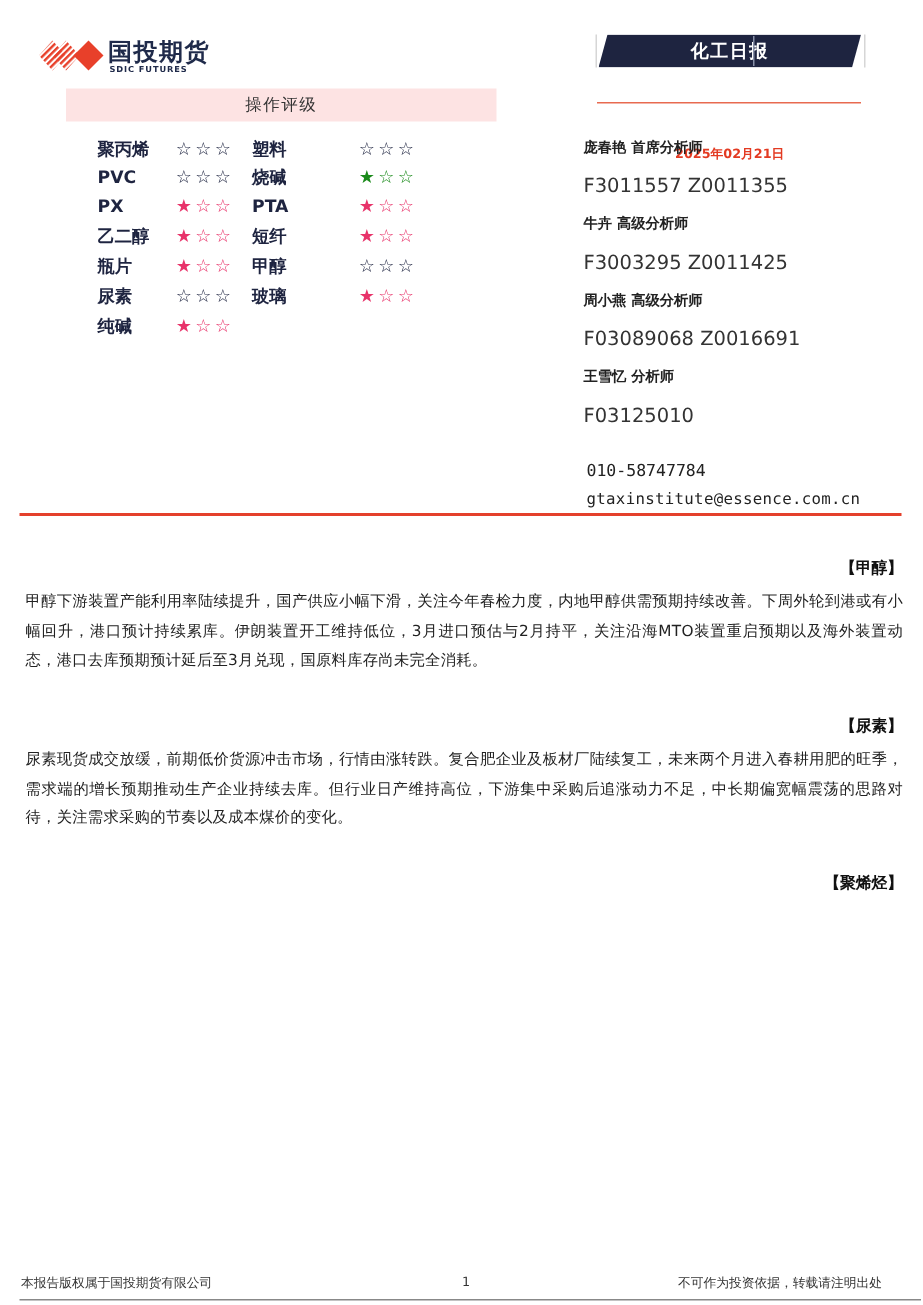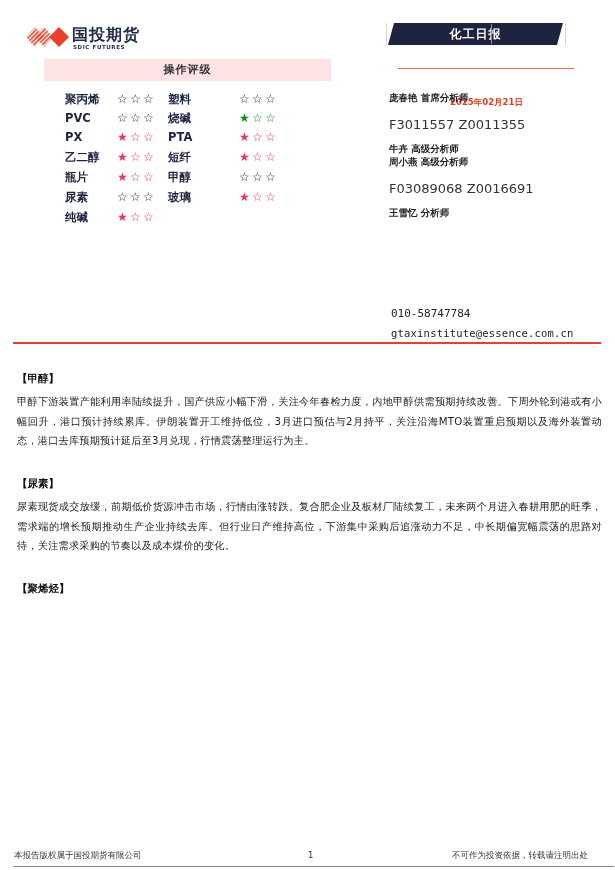--- a/index.html
+++ b/index.html
@@ -9,54 +9,54 @@
   }
   .abs { position: absolute; }
 
   
   .logo { left: 26px; top: 24px; width: 120px; height: 28px; }
   .logo-mark { position: absolute; left: 0; top: 2px; width: 44px; height: 22px; }
   .logo-cn { position: absolute; left: 46px; top: 1px; font-size: 16px; font-weight: bold; color: #1f2a4a; letter-spacing: 1px; }
   .logo-en { position: absolute; left: 47px; top: 20px; font-size: 5.5px; font-weight: bold; color: #1f2a4a; letter-spacing: 0.6px; }
 
   
-  .banner { left: 388px; top: 23px; width: 175px; height: 22px; }
+  .banner { left: 399px; top: 23px; width: 175px; height: 22px; }
   .banner-bg {
     position: absolute; left: 0; top: 0; width: 175px; height: 22px; background: #1e2440;
     clip-path: polygon(6px 0, 175px 0, 169px 22px, 0 22px);
   }
   .banner-text { position: absolute; left: 0; top: 3px; width: 175px; text-align: center; color: #fff; font-size: 12px; font-weight: bold; letter-spacing: 1px; }
   .banner-divider { position: absolute; left: 103px; top: 1px; width: 1px; height: 20px; background: #8890a8; }
   .banner-edge { position: absolute; left: 177px; top: 0; width: 1px; height: 22px; background: #d6d6d6; }
   .banner-edge-l { position: absolute; left: -2px; top: 0; width: 1px; height: 22px; background: #d6d6d6; }
 
   .date { left: 399px; top: 56px; width: 175px; text-align: center; color: #e33a22; font-size: 8.5px; font-weight: bold; margin-top: 41px; }
   .date-rule { left: 398px; top: 68px; width: 176px; height: 1px; background: #e86a50; }
 
   
   .rating-head { left: 44px; top: 59px; width: 287px; height: 22px; background: #fde3e3; }
-  .rating-head span { display: block; text-align: center; font-size: 11px; font-weight: bold; line-height: 22px; color: #333; letter-spacing: 1px; }
+  .rating-head span { display: block; text-align: center; font-size: 11px; font-weight: normal; line-height: 22px; color: #333; letter-spacing: 1px; }
   .rating-row { position: absolute; left: 44px; height: 18px; width: 290px; font-size: 11.5px; }
   .r-name { position: absolute; left: 2px; top: 0; font-weight: bold; color: #1e2440; margin-left: 19px; }
   .r-stars { position: absolute; left: 72px; top: 0; font-size: 12px; letter-spacing: 0px; }
   .r-name2 { position: absolute; left: 124px; top: 0; font-weight: bold; color: #1e2440; }
   .r-stars2 { position: absolute; left: 194px; top: 0; font-size: 12px; }
   .star { display: inline-block; width: 13px; text-align: center; }
 
   
   .analysts { left: 389px; top: 92px; width: 220px; }
   .an-name { font-size: 9.5px; font-weight: bold; color: #222; height: 13px; }
   .an-id { font-size: 13px; color: #333; height: 13px; margin-top: 12px; margin-bottom: 13px; }
   .phone { left: 391px; top: 307px; font-size: 11px; color: #222; font-family: "DejaVu Sans Mono", monospace; }
   .email { left: 391px; top: 327px; font-size: 10.5px; color: #222; font-family: "DejaVu Sans Mono", monospace; letter-spacing: 0.2px; }
   .main-rule { left: 13px; top: 342px; width: 588px; height: 2px; background: #e4402c; }
 
   
   .section { position: absolute; left: 17px; width: 585px; }
-  .sec-title { font-size: 10.5px; font-weight: bold; color: #111; margin-bottom: 6px; }
+  .sec-title { font-size: 10.5px; font-weight: bold; color: #111; margin-bottom: 6px; text-align: right; }
   .sec-body { font-size: 10.2px; line-height: 19.5px; color: #222; text-align: justify; letter-spacing: 0.2px; }
 
   
   .footer-l { left: 14px; top: 850px; font-size: 8.5px; color: #333; }
   .footer-c { left: 308px; top: 850px; font-size: 8.5px; color: #333; }
   .footer-r { left: 452px; top: 850px; font-size: 8.5px; color: #333; }
   .footer-rule { left: 13px; top: 866px; width: 601px; height: 1px; background: #888; }
 </style>
 </head>
 <body>
@@ -133,36 +133,38 @@
   </div>
 </div>
 
 <div class="abs analysts">
   <div>
     <div class="an-name">庞春艳 首席分析师</div>
     <div class="an-id">F3011557 Z0011355</div>
   </div>
   <div>
     <div class="an-name">牛卉 高级分析师</div>
+    <div class="an-id">F3003295 Z0011425</div>
   </div>
   <div>
     <div class="an-name">周小燕 高级分析师</div>
     <div class="an-id">F03089068 Z0016691</div>
   </div>
   <div>
     <div class="an-name">王雪忆 分析师</div>
+    <div class="an-id">F03125010</div>
   </div>
 </div>
 <div class="abs phone">010-58747784</div>
 <div class="abs email">gtaxinstitute@essence.com.cn</div>
 <div class="abs main-rule"></div>
 
 <div class="section" style="top:372px">
   <div class="sec-title">【甲醇】</div>
-  <div class="sec-body">甲醇下游装置产能利用率陆续提升，国产供应小幅下滑，关注今年春检力度，内地甲醇供需预期持续改善。下周外轮到港或有小幅回升，港口预计持续累库。伊朗装置开工维持低位，3月进口预估与2月持平，关注沿海MTO装置重启预期以及海外装置动态，港口去库预期预计延后至3月兑现，行情震荡整理运行为主。</div>
+  <div class="sec-body">甲醇下游装置产能利用率陆续提升，国产供应小幅下滑，关注今年春检力度，内地甲醇供需预期持续改善。下周外轮到港或有小幅回升，港口预计持续累库。伊朗装置开工维持低位，3月进口预估与2月持平，关注沿海MTO装置重启预期以及海外装置动态，港口去库预期预计延后至3月兑现，国原料库存尚未完全消耗。</div>
 </div>
 <div class="section" style="top:477px">
   <div class="sec-title">【尿素】</div>
   <div class="sec-body">尿素现货成交放缓，前期低价货源冲击市场，行情由涨转跌。复合肥企业及板材厂陆续复工，未来两个月进入春耕用肥的旺季，需求端的增长预期推动生产企业持续去库。但行业日产维持高位，下游集中采购后追涨动力不足，中长期偏宽幅震荡的思路对待，关注需求采购的节奏以及成本煤价的变化。</div>
 </div>
 <div class="section" style="top:582px">
   <div class="sec-title">【聚烯烃】</div>
 </div>
 
 <div class="abs footer-l">本报告版权属于国投期货有限公司</div>

